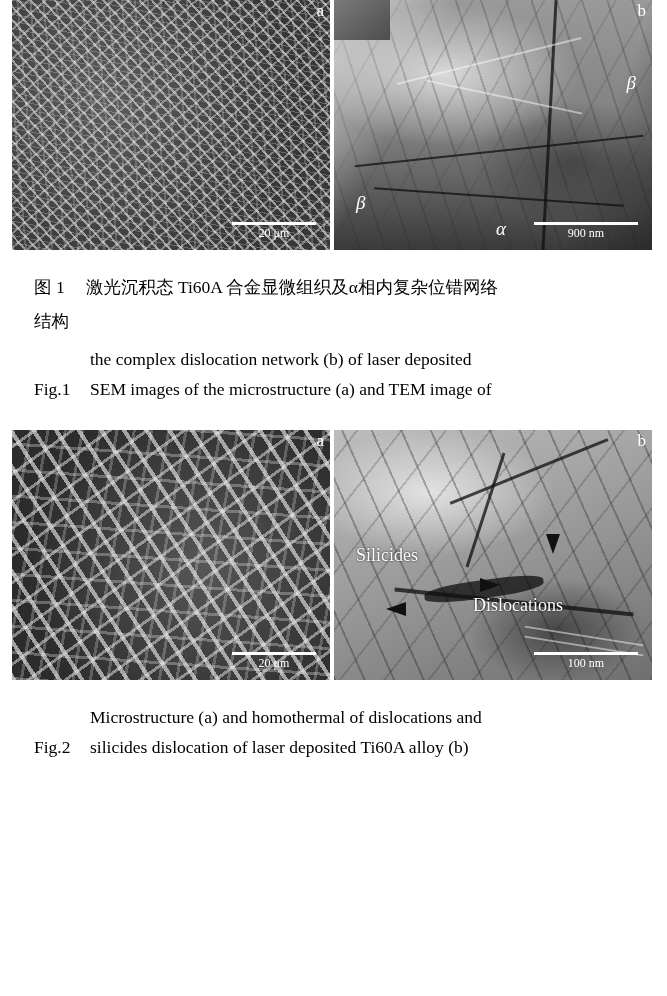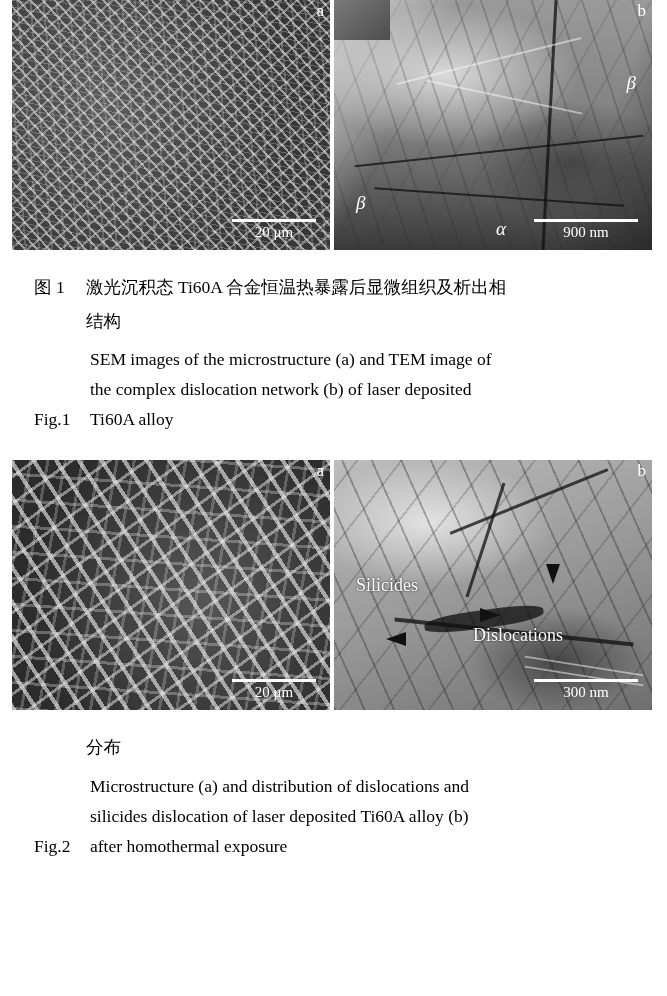--- a/index.html
+++ b/index.html
@@ -47,21 +47,21 @@
   }
 
   .scalebar {
     position: absolute;
     right: 14px;
     bottom: 10px;
     z-index: 6;
     color: #ffffff;
     text-align: center;
     font-family: "Liberation Serif", serif;
-    font-size: 15px;
+    font-size: 12px;
     line-height: 1.1;
   }
   .scalebar .bar {
     height: 3px;
     background: #ffffff;
     margin-bottom: 2px;
   }
   .scalebar.bar-w1 .bar { width: 84px; }
   .scalebar.bar-w2 .bar { width: 104px; }
 
@@ -179,21 +179,20 @@
   }
   .cap-en .cap-body {
     flex: 1 1 auto;
     text-align: justify;
     text-align-last: left;
   }
   .cap-en .cap-body p {
     margin: 0;
   }
   .indent {
-    margin-left: 52px;
   }
   .fig2-wrap { margin-top: 26px; }
 </style>
 </head>
 <body>
 
 <div class="page">
 
   <div class="figure-row">
 
@@ -219,30 +218,29 @@
       <div class="scalebar bar-w2">
         <div class="bar"></div>
         <span>900 nm</span>
       </div>
     </div>
   </div>
 
   <div class="caption">
     <div class="cap-cn">
       <span class="cap-tag">图 1</span>
-      <span class="cap-body">激光沉积态 Ti60A 合金恒温热暴露后显微组织及析出相</span>
+      <span class="cap-body">激光沉积态 Ti60A 合金显微组织及α相内复杂位错网络</span>
     </div>
     <div class="indent">结构</div>
 
     <div class="cap-en">
       <span class="cap-tag">Fig.1</span>
       <div class="cap-body">
+        <p>the complex dislocation network (b) of laser deposited</p>
         <p>SEM images of the microstructure (a) and TEM image of</p>
-        <p>the complex dislocation network (b) of laser deposited</p>
-        <p>Ti60A alloy</p>
       </div>
     </div>
   </div>
 
   <div class="figure-row fig2-wrap">
 
     <div class="panel panel-a sem2">
       <span class="corner-label">a</span>
       <div class="scalebar bar-w1">
         <div class="bar"></div>
@@ -261,31 +259,29 @@
       <div class="arrow" style="left:212px; top:104px; border-left:7px solid transparent; border-right:7px solid transparent; border-top:20px solid #111;"></div>
       <div class="arrow" style="left:146px; top:148px; border-top:7px solid transparent; border-bottom:7px solid transparent; border-left:20px solid #111;"></div>
       <div class="arrow" style="left:52px; top:172px; border-top:7px solid transparent; border-bottom:7px solid transparent; border-right:20px solid #111;"></div>
 
       <span class="corner-label">b</span>
       <span class="ann-text" style="left:22px; top:115px;">Silicides</span>
       <span class="ann-text" style="left:139px; top:165px;">Dislocations</span>
 
       <div class="scalebar bar-w2">
         <div class="bar"></div>
-        <span>300 nm</span>
+        <span>100 nm</span>
       </div>
     </div>
   </div>
 
   <div class="caption">
-    <div class="indent">分布</div>
 
     <div class="cap-en">
       <span class="cap-tag">Fig.2</span>
       <div class="cap-body">
-        <p>Microstructure (a) and distribution of dislocations and</p>
+        <p>Microstructure (a) and homothermal of dislocations and</p>
         <p>silicides dislocation of laser deposited Ti60A alloy (b)</p>
-        <p>after homothermal exposure</p>
       </div>
     </div>
   </div>
 
 </div>
 
 </body></html>

